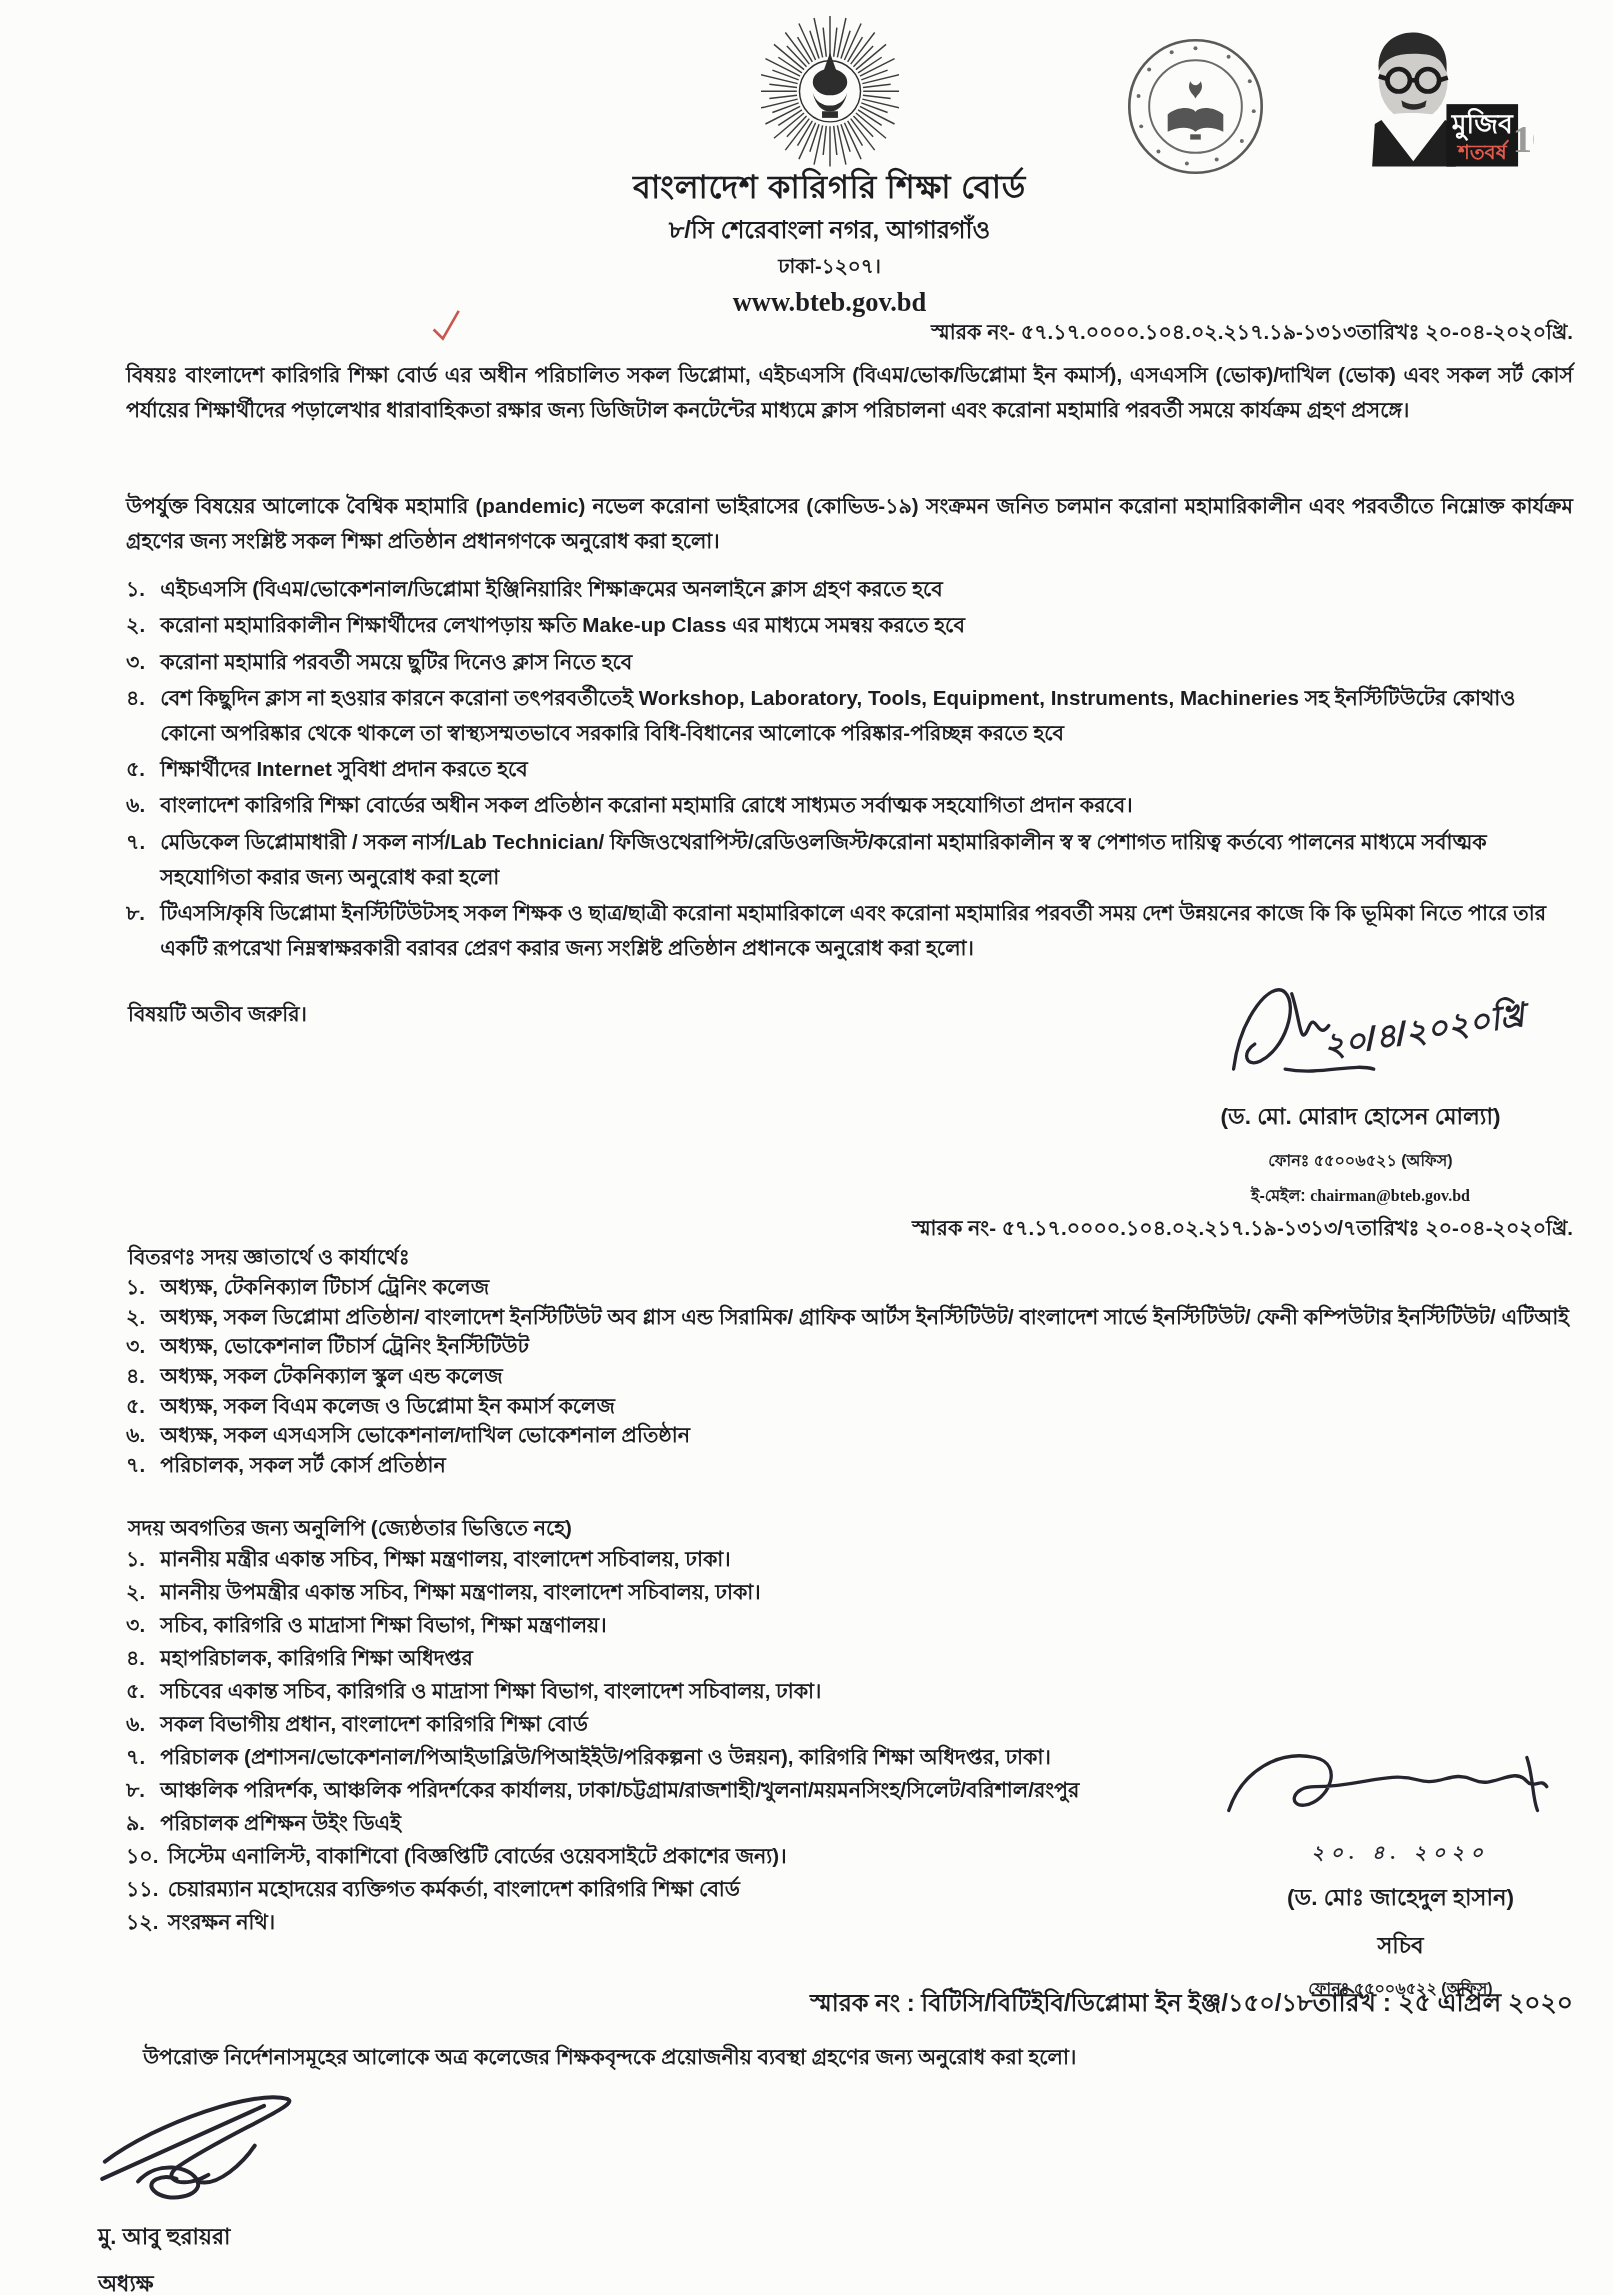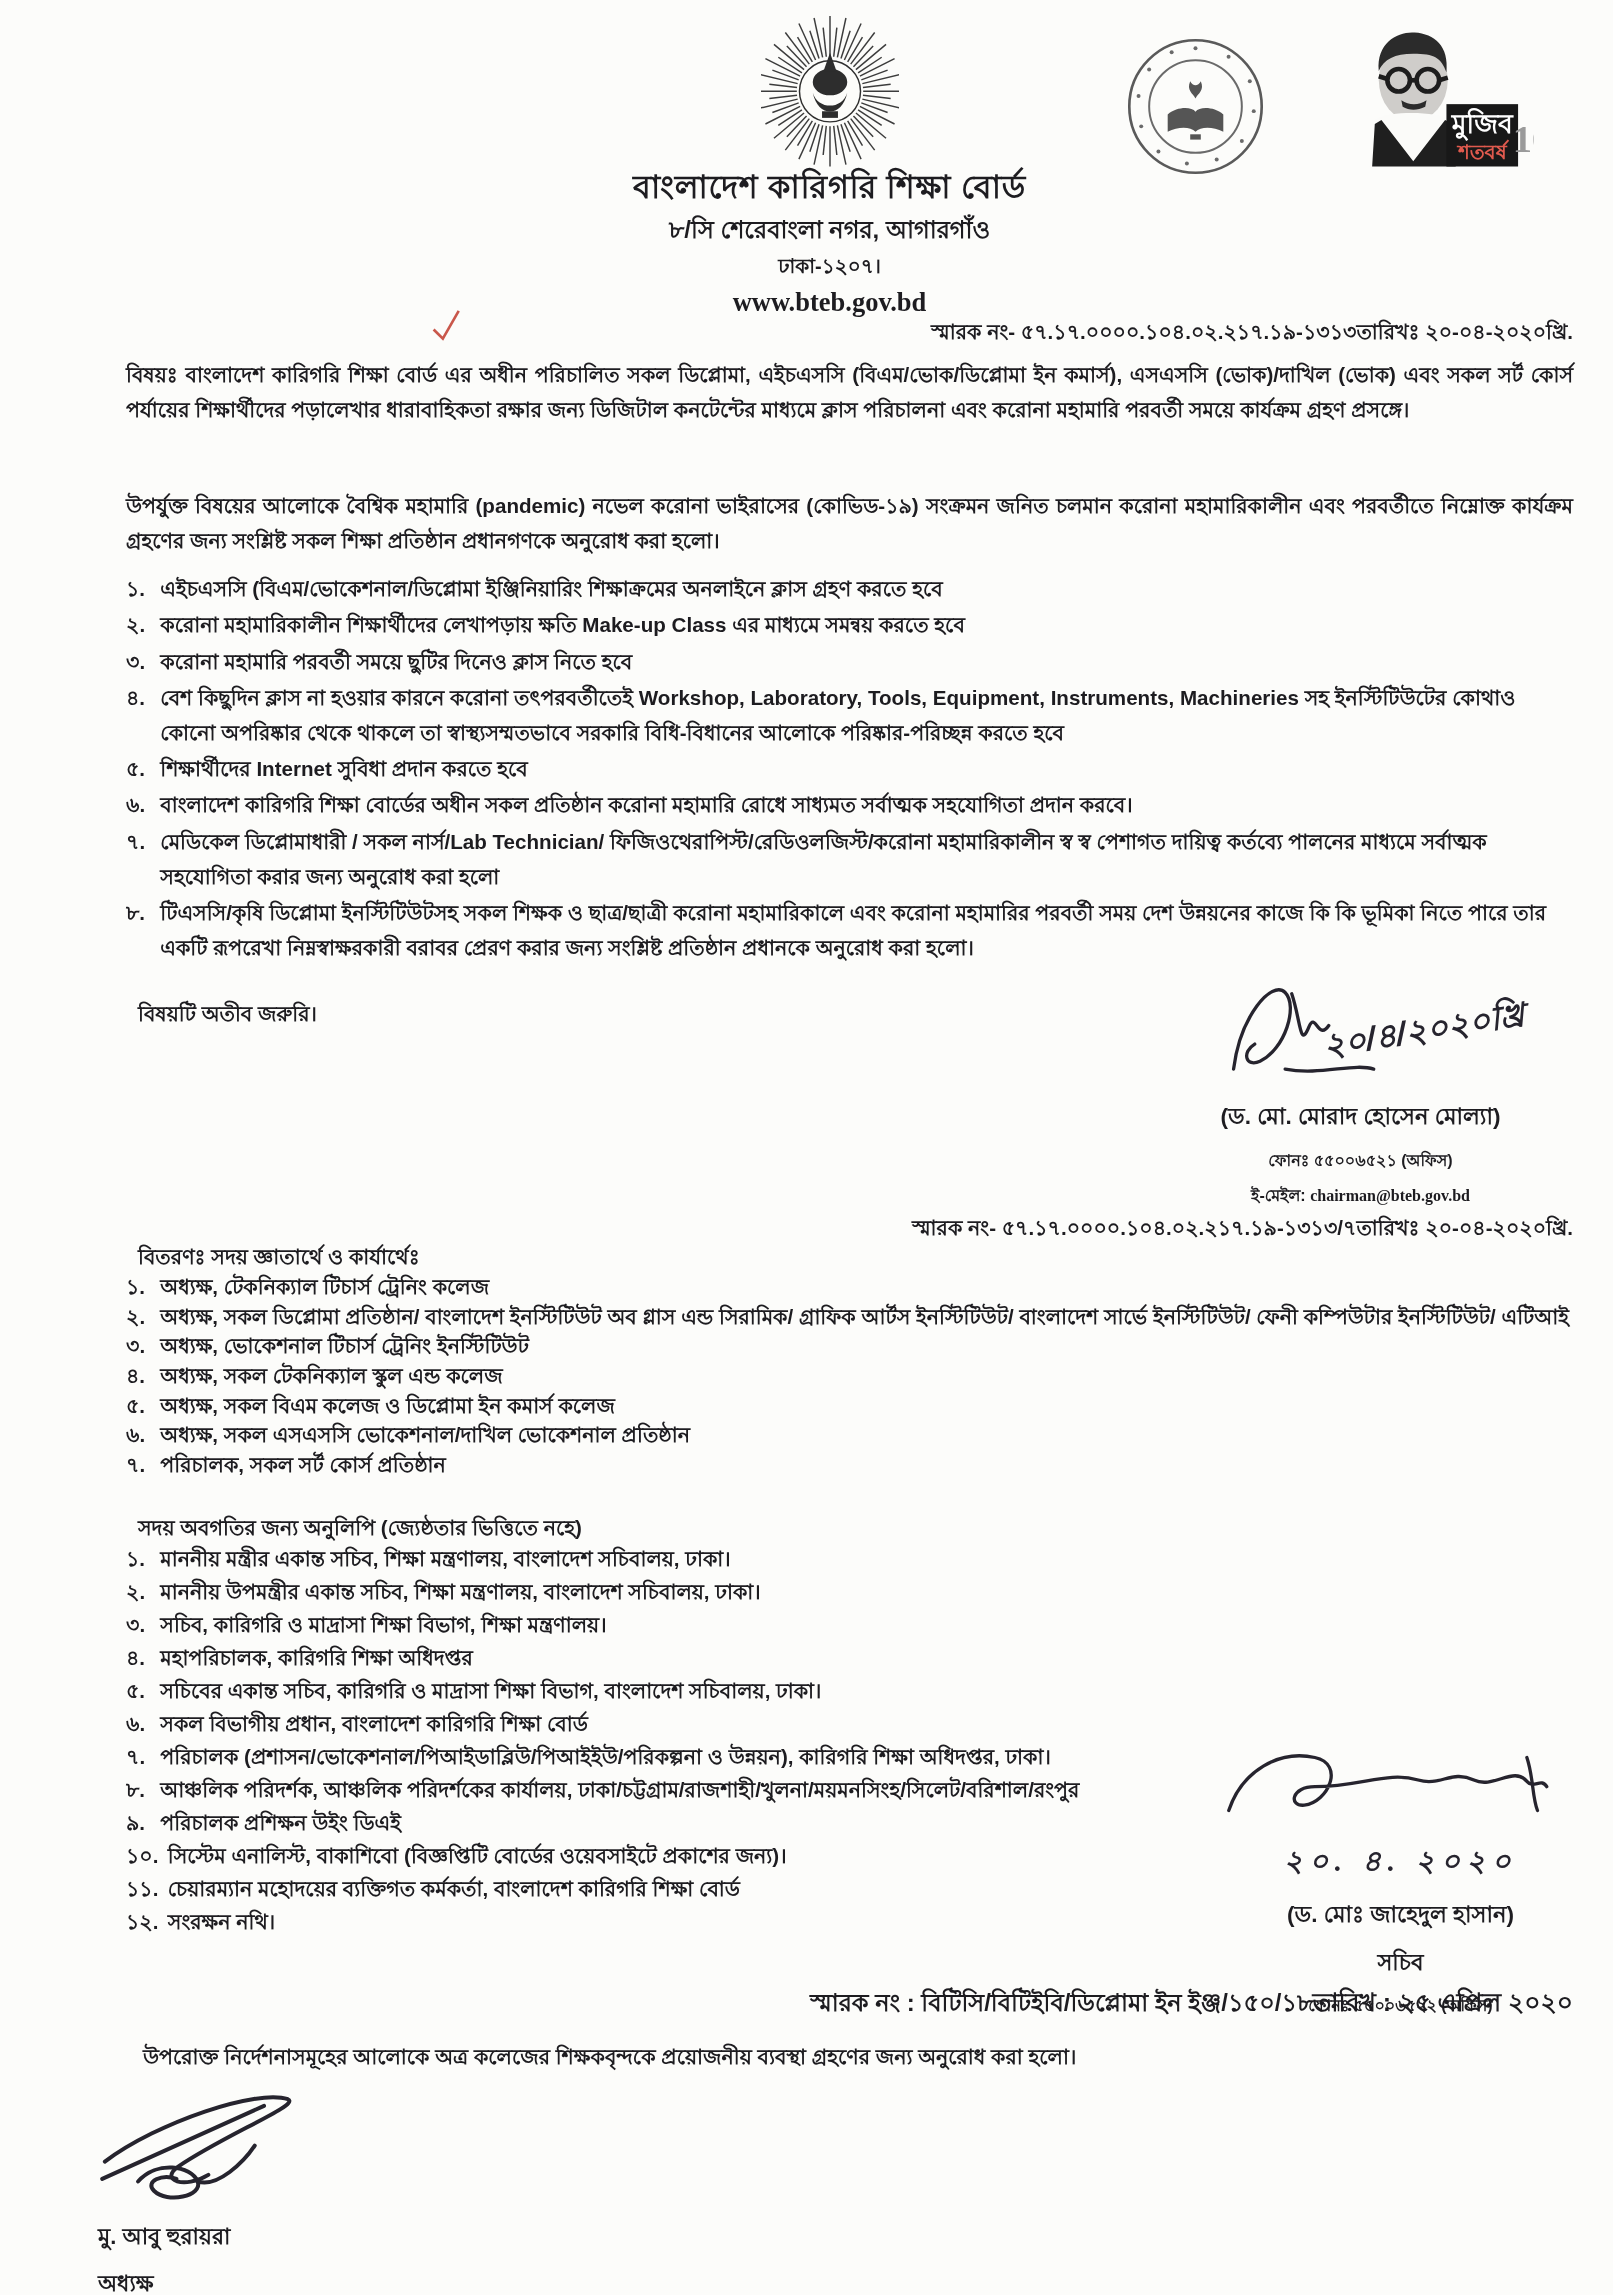--- a/index.html
+++ b/index.html
@@ -7,21 +7,21 @@
     position:relative;
     width:1614px;height:2295px;
     background:#fcfcfa;
     overflow:hidden;
     font-family:"Liberation Sans","DejaVu Sans",sans-serif;
     color:#1d1c20;
     font-size:20.6px;
     font-weight:600;
   }
   .abs{position:absolute;}
-  .content-left{left:138px;text-align:right;}
+  .content-left{left:128px;text-align:right;}
   .content{left:126px;width:1447px;}
   
   .hdr-center{left:126px;width:1407px;text-align:center;}
   .org-title{top:162px;font-size:32px;font-weight:700;letter-spacing:0.7px;}
   .org-addr{top:211px;font-size:24px;}
   .org-city{top:251px;font-size:20px;}
   .org-web{top:287px;font-size:26.5px;font-family:"Liberation Serif","DejaVu Serif",serif;font-weight:700;}
   .seal-burst{left:761px;top:13.3px;}
   .seal-round{left:1124px;top:35px;}
   .portrait{left:1335px;top:18.6px;}
@@ -46,21 +46,21 @@
   .sig-block{text-align:center;}
   .chairman-block{left:1128px;top:970px;width:465px;}
   .secretary-block{left:1195px;top:1731px;width:411px;}
   .sig-art{display:block;margin:0 auto;}
   .hand{font-family:"Liberation Serif","DejaVu Serif",serif;font-style:italic;font-weight:700;color:#26242e;}
   .sig-name{font-size:22.6px;font-weight:700;margin-top:10px;}
   .sig-title{font-size:22.6px;font-weight:700;margin-top:9.3px;}
   .sig-phone{font-size:16px;font-weight:700;margin-top:10.6px;}
   .sig-email{font-size:16px;font-weight:600;margin-top:8px;}
   .sig-email .latin{font-family:"Liberation Serif","DejaVu Serif",serif;}
-  .sec-hand-date{font-size:29px;letter-spacing:6.6px;margin-top:1.3px;}
+  .sec-hand-date{font-size:19px;letter-spacing:6.6px;margin-top:1.3px;}
   
   .dist-heading{top:1242px;font-weight:700;}
   .dist-list{top:1272px;}
   .dist-list .li{line-height:29px;margin-bottom:0.7px;}
   .cc-heading{top:1513px;font-weight:700;}
   .cc-list{top:1542px;}
   .cc-list .li{line-height:33px;margin:0;}
   
   .forward{top:2040px;padding-left:17px;line-height:33px;}
   .principal-block{left:98px;top:2082px;width:504px;text-align:left;}

